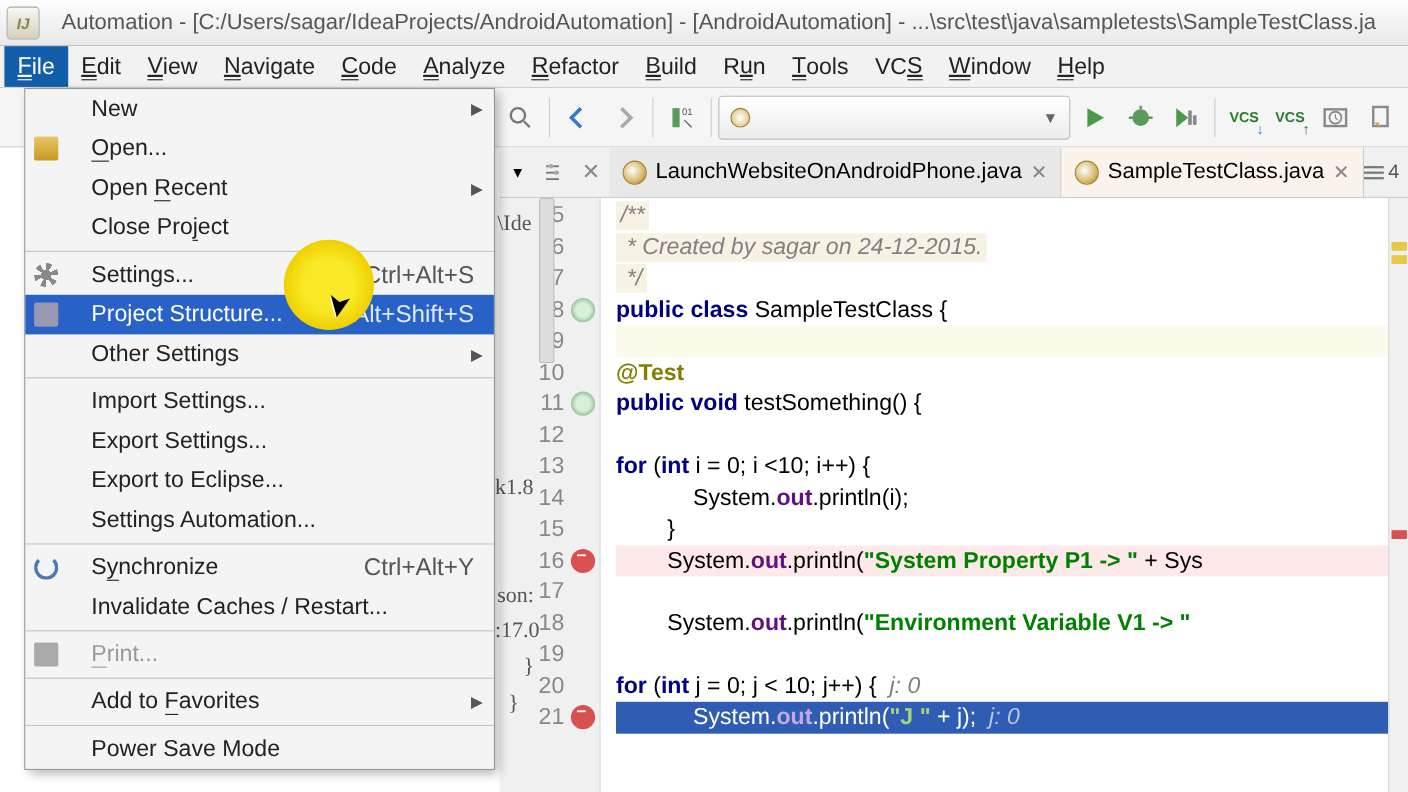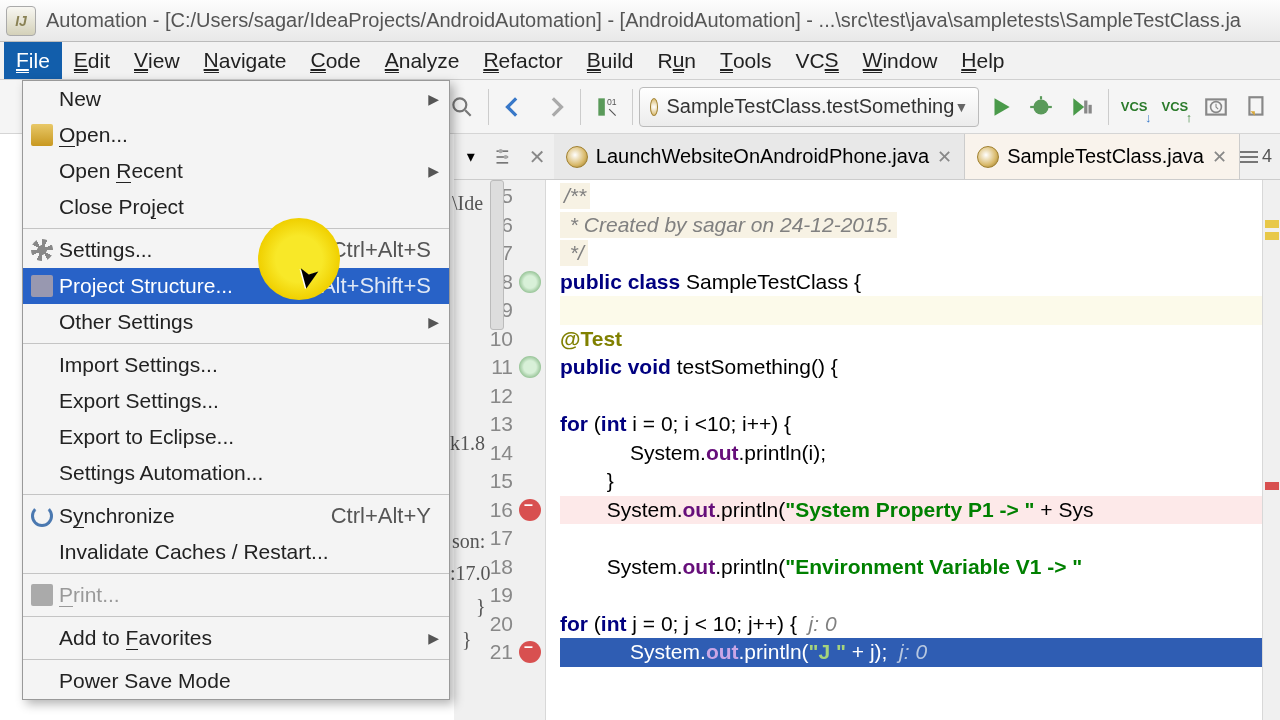--- a/index.html
+++ b/index.html
@@ -1,20 +1,20 @@
 <!DOCTYPE html>
 <html><head>
 <meta charset="utf-8">
 <style>
 * { margin:0; padding:0; box-sizing:border-box; font-family:"Segoe UI",Arial,sans-serif; }
 body { width:1280px; height:720px; background:#fff; overflow:hidden; position:relative; }
 
 
 .titlebar { height:42px; background:linear-gradient(#fdfdfd,#e8e8e8); border-bottom:1px solid #bbb; display:flex; align-items:center; padding-left:6px; color:#555; font-size:20px; }
-.titlebar .appicon { width:30px; height:30px; border:1px solid #aaa; border-radius:4px; margin-right:10px; display:flex; align-items:center; justify-content:center; background:linear-gradient(#f8f7f2,#d4d1b9); font-weight:bold; font-style:italic; color:#8a8255; font-size:14px;}
+.titlebar .appicon { width:30px; height:30px; border:1px solid #aaa; border-radius:4px; margin-right:20px; display:flex; align-items:center; justify-content:center; background:linear-gradient(#f8f7f2,#d4d1b9); font-weight:bold; font-style:italic; color:#8a8255; font-size:14px;}
 
 
 .menubar { height:38px; background:#f2f2f2; border-bottom:1px solid #d0d0d0; display:flex; align-items:stretch; padding:0 4px;}
 .menubar .mitem { padding:0 12px; display:flex; align-items:center; font-size:21px; color:#222; cursor:pointer;}
 .menubar .mitem.open { background:#125eab; color:#fff;}
 .menubar .mitem u { text-decoration:underline; }
 
 
 .toolbar { height:54px; background:#f5f5f5; border-bottom:1px solid #d5d5d5; display:flex; align-items:center; padding:0 4px; gap:2px;}
 .toolbar .sep { width:1px; height:36px; background:#ccc; margin:0 4px;}
@@ -55,21 +55,21 @@
 .line-sel .k-fld { color:#c9a6e6;}
 
 
 .errstrip { position:absolute; top:180px; right:0; width:18px; bottom:0; background:#f0f0f0; border-left:1px solid #d8d8d8;}
 .errstrip .mark { position:absolute; left:2px; width:14px; height:8px;}
 .mk-warn { background:#e8c848;}
 .mk-err { background:#d85050;}
 
 
 .dropdown { position:absolute; top:80px; left:22px; width:428px; background:#f4f4f4; box-shadow:4px 4px 10px rgba(0,0,0,0.3); border:1px solid #999; z-index:100;}
-.dd-row { height:36px; display:flex; align-items:center; padding-left:36px; font-size:21px; color:#222; position:relative; cursor:pointer;}
+.dd-row { height:36px; display:flex; align-items:center; padding-left:60px; font-size:21px; color:#222; position:relative; cursor:pointer;}
 .dd-row.sel { background:#2862c7; color:#fff;}
 .dd-row.dis { color:#999;}
 .dd-row .shortcut { margin-left:auto; margin-right:18px; color:#555; font-size:22px;}
 .dd-row.sel .shortcut { color:#e0e8f5;}
 .dd-row .arrow { margin-left:auto; margin-right:10px; color:#555; font-size:14px;}
 .dd-sep { height:1px; background:#c4c4c4; margin:3px 0;}
 .dd-icon { position:absolute; left:8px; width:22px; height:22px;}
 .di-folder { background:linear-gradient(#e8c868,#c89820); border-radius:2px;}
 .di-gear { background:radial-gradient(circle,#888 30%,transparent 31%),conic-gradient(#888 0 30deg,transparent 30deg 60deg,#888 60deg 90deg,transparent 90deg 120deg,#888 120deg 150deg,transparent 150deg 180deg,#888 180deg 210deg,transparent 210deg 240deg,#888 240deg 270deg,transparent 270deg 300deg,#888 300deg 330deg,transparent 330deg); border-radius:50%;}
 .di-proj { background:#9898b0; border-radius:2px;}
@@ -137,21 +137,20 @@
   <div class="tb-btn">
       <svg viewBox="0 0 24 24">
         <rect x="4" y="4" width="6" height="16" fill="#5a9a5a"></rect>
         <text x="12" y="10" font-size="8" fill="#555">01</text>
         <path d="M14 14 L20 20" stroke="#555"></path>
       </svg>
     </div>
   <div class="sep"></div>
   <div class="run-config">
     <span style="width:18px;height:18px;background:radial-gradient(circle,#fff,#d8b868);border-radius:50%;margin-right:8px;border:1px solid #a08030"></span>
-    <span>SampleTestClass.testSomething</span>
     <span class="drop">▼</span>
   </div>
   <div class="tb-btn">
       <svg viewBox="0 0 24 24">
         <path d="M6 4 L20 12 L6 20 Z" fill="#4a9a4a"></path>
       </svg>
     </div>
   <div class="tb-btn">
       <svg viewBox="0 0 24 24">
         <circle cx="12" cy="12" r="7" fill="#5a9a5a"></circle>

